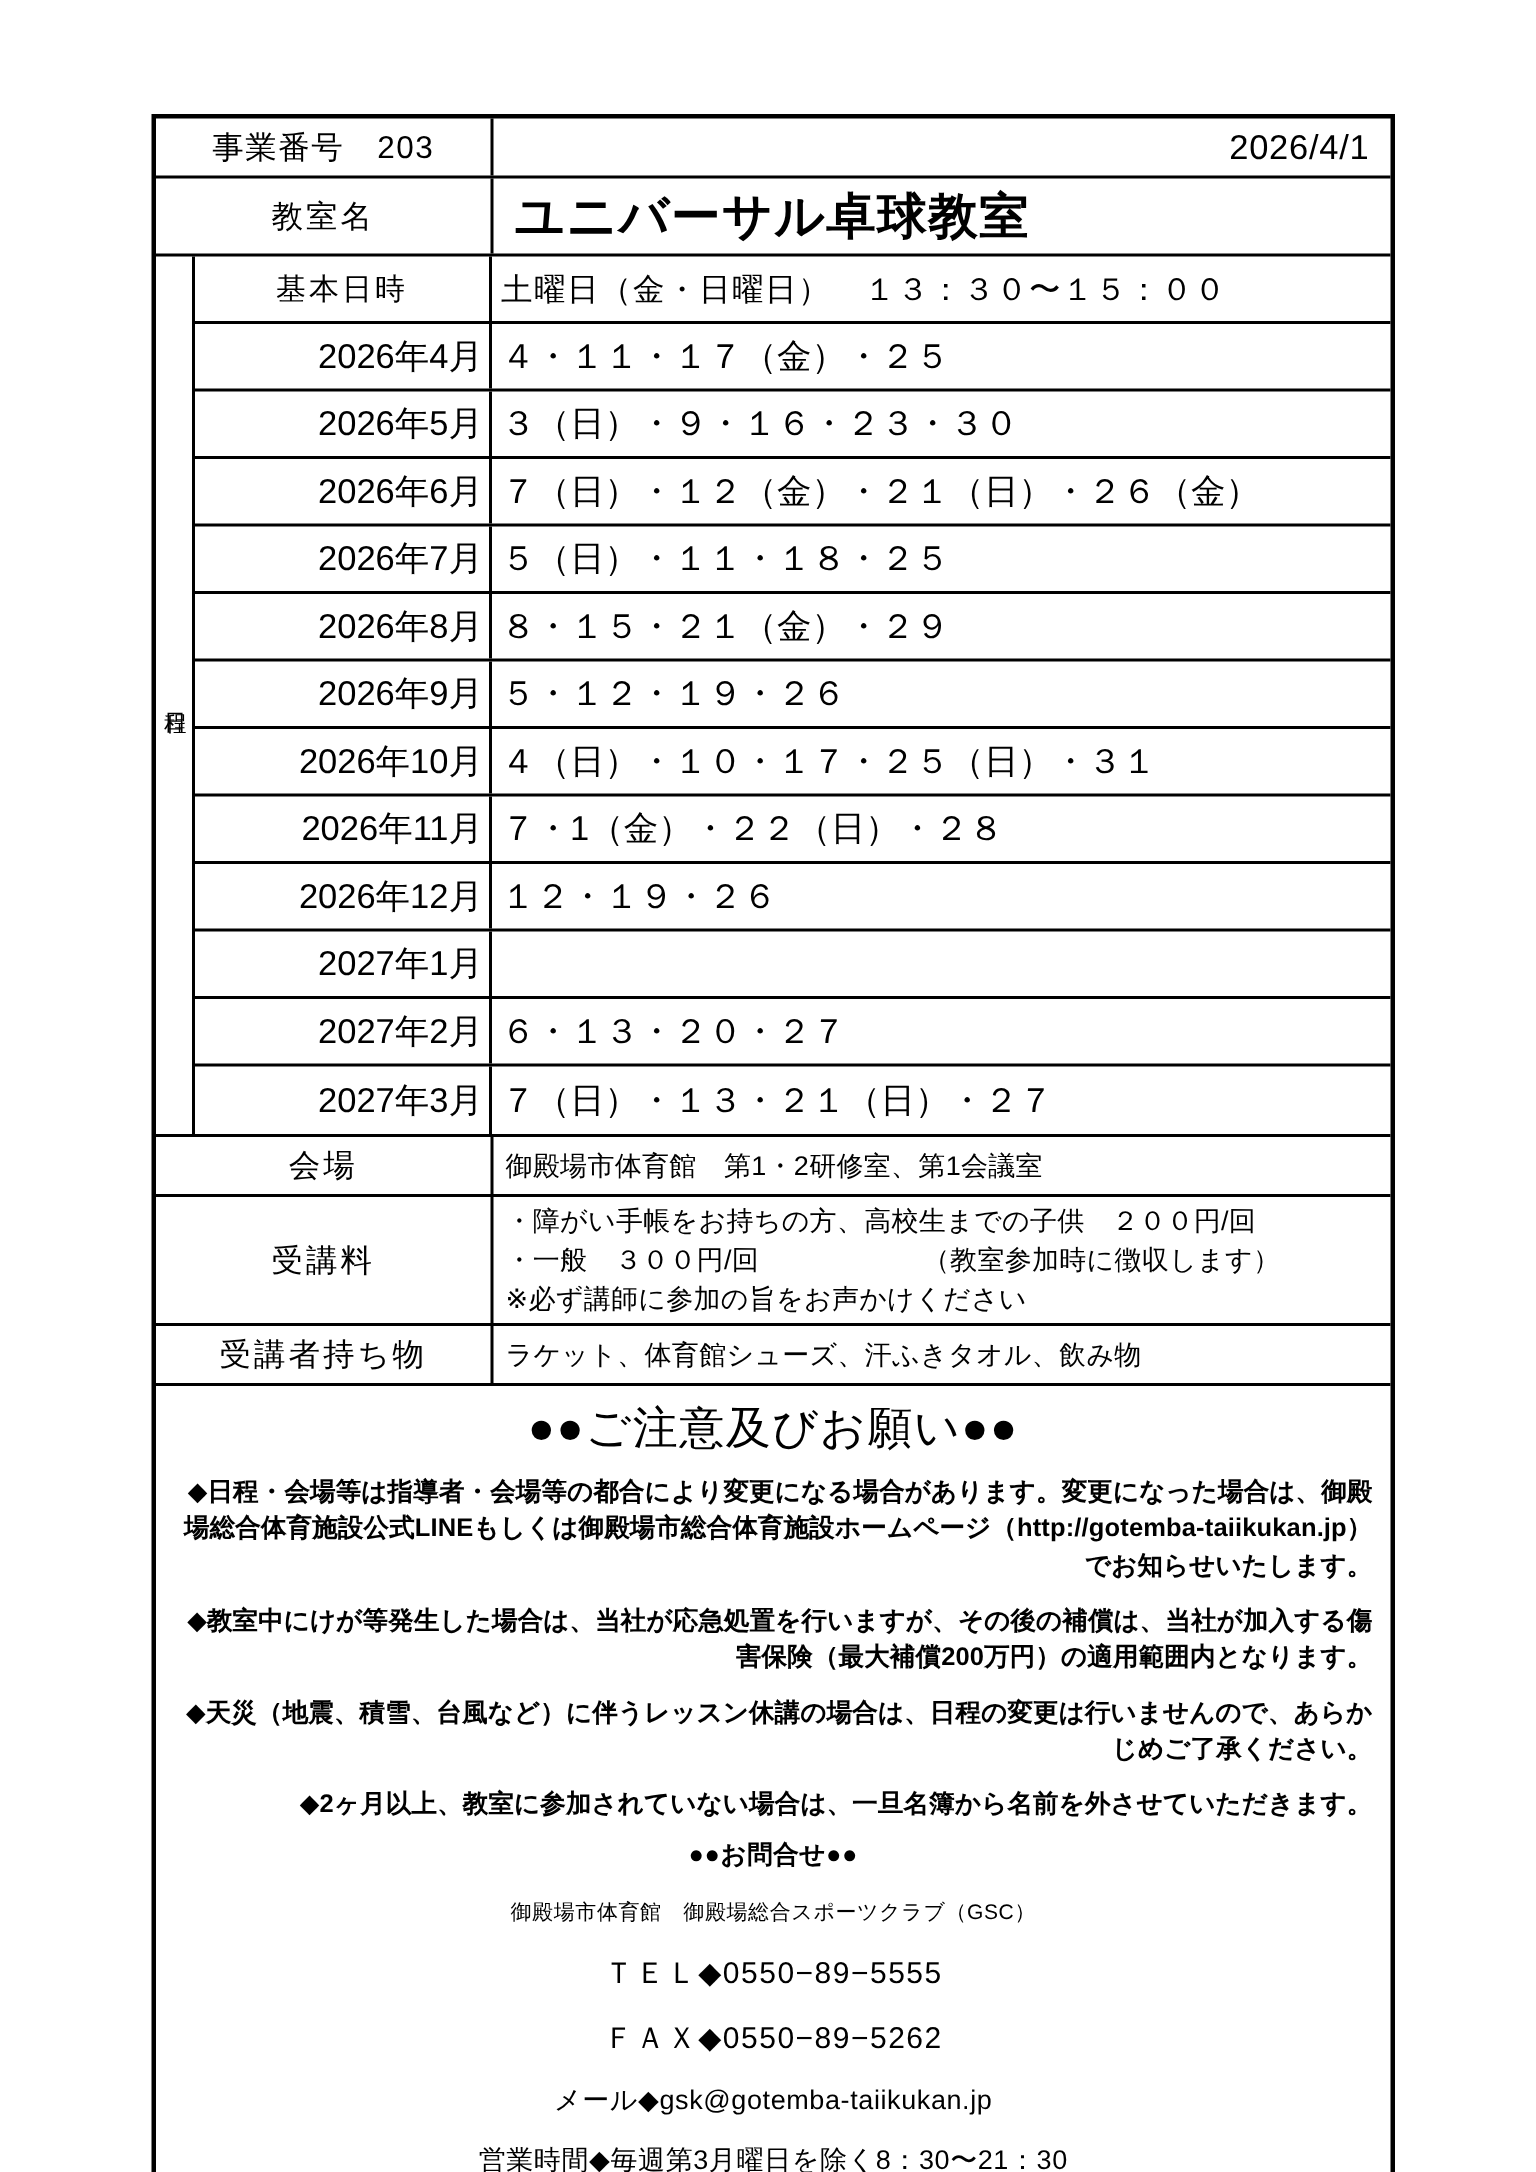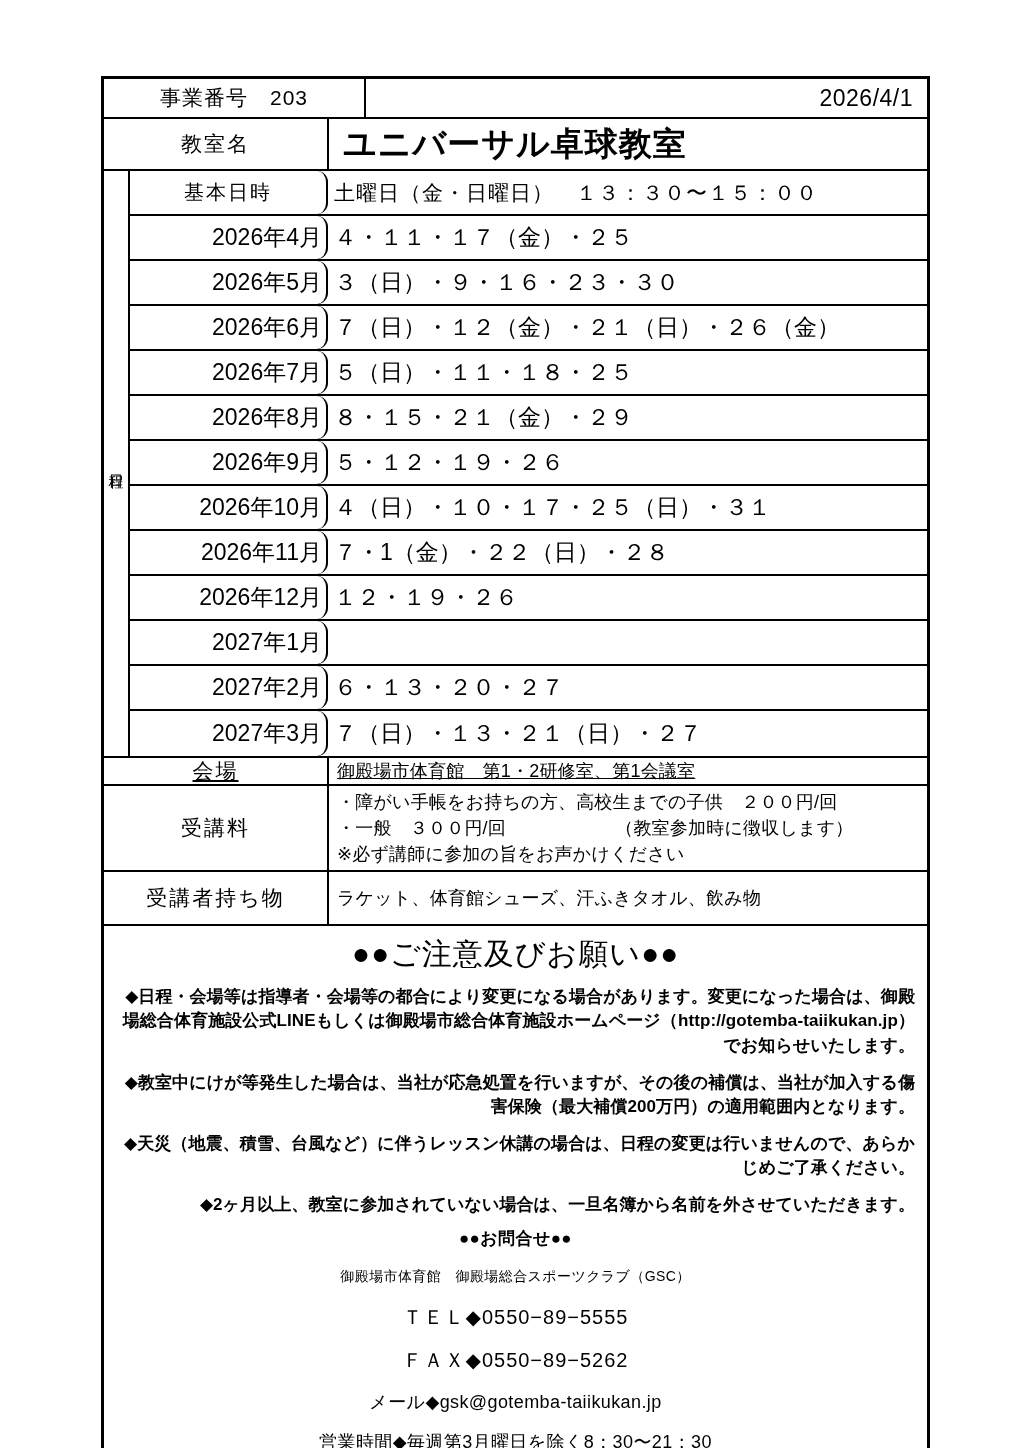--- a/index.html
+++ b/index.html
@@ -60,21 +60,21 @@
     display: flex;
     align-items: center;
     padding: 2px 8px;
     font-size: 19px;
     min-width: 0;
   }
 
   
   .r-head1 { height: 40px; }
   .r-head1 .lbl {
-    width: 262px;
+    width: 225px;
     font-size: 21px;
     letter-spacing: 1px;
   }
   .r-head1 .val {
     justify-content: flex-end;
     font-size: 23px;
     padding-right: 14px;
     letter-spacing: 0.5px;
     padding-left: 28px;
   }
@@ -127,21 +127,20 @@
     box-sizing: border-box;
   }
   .srow:last-child { border-bottom: none; }
   .srow .lbl {
     width: 198px;
     flex: 0 0 198px;
     justify-content: flex-end;
     padding-right: 4px;
     font-size: 23px;
     letter-spacing: 0px;
-    border-radius: 11px;
   }
   .srow.basic .lbl {
     justify-content: center;
     padding-right: 6px;
     font-size: 20px;
     letter-spacing: 2px;
   }
   .srow .val {
     font-size: 23px;
     letter-spacing: 0px;
@@ -153,33 +152,33 @@
     letter-spacing: 1px;
   }
 
   
   .r-info .lbl {
     width: 225px;
     flex: 0 0 225px;
     font-size: 21px;
     letter-spacing: 2px;
   }
-  .r-venue { height: 28px; text-decoration: underline; }
+  .r-venue { height: 40px; }
   .r-venue .val { font-size: 18px; letter-spacing: 0.2px; }
   .r-fee { min-height: 80px; }
   .r-fee .val {
     display: block;
     align-self: center;
     font-size: 18px;
     line-height: 1.45;
     letter-spacing: 0.2px;
     padding-top: 3px;
     padding-bottom: 3px;
   }
-  .r-items { height: 54px; }
+  .r-items { height: 40px; }
   .r-items .val { font-size: 18px; letter-spacing: 0.2px; }
 
   
   .notice {
     box-sizing: border-box;
     padding: 6px 12px 14px 12px;
   }
   .notice-title {
     text-align: center;
     font-size: 30px;

